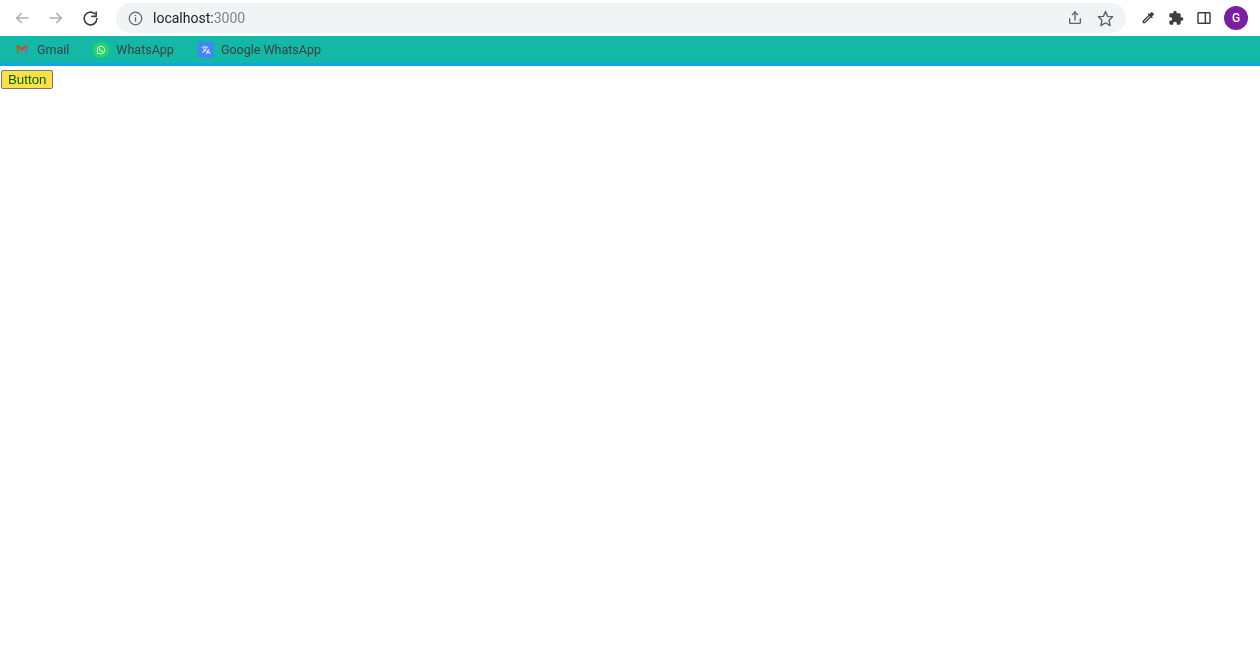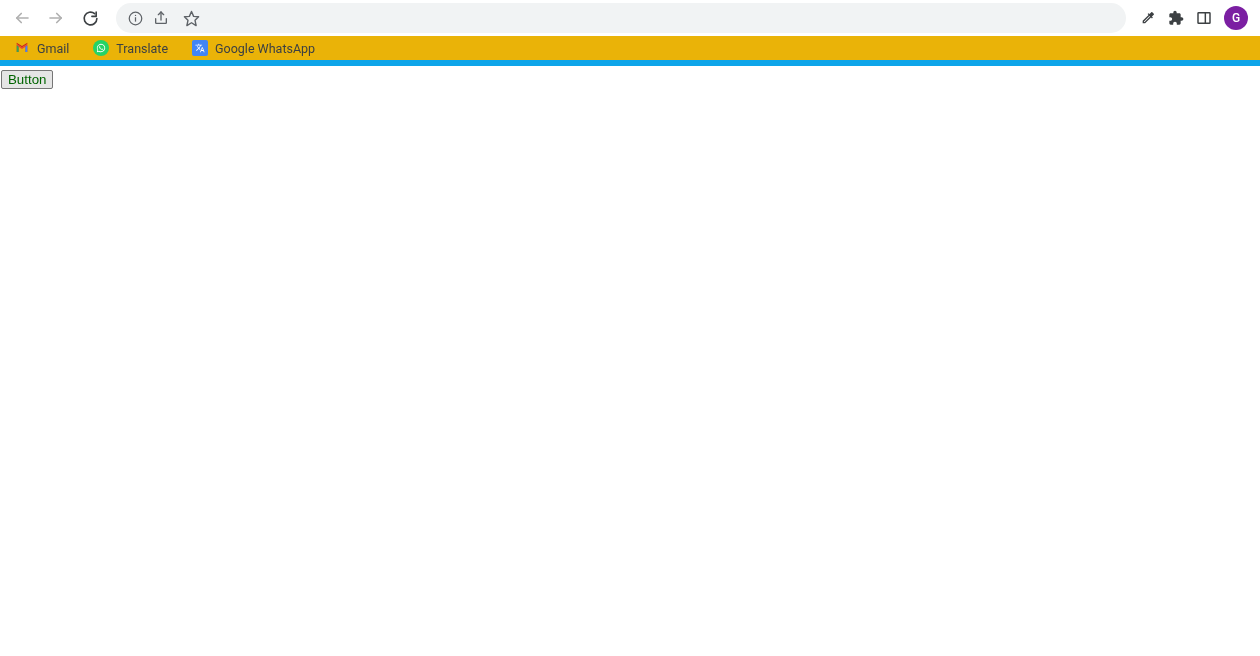--- a/index.html
+++ b/index.html
@@ -80,22 +80,22 @@
     justify-content: center;
     font-size: 12px;
     font-weight: 500;
   }
   .bookmarks-bar {
     display: flex;
     align-items: center;
     height: 30px;
     padding: 0 10px;
     gap: 16px;
-    border-bottom: 6px solid #0ea5e9;
-    background: #eab308;
+    border-bottom: 3px solid #0ea5e9;
+    background: #14b8a6;
   }
   .bookmark-item {
     display: flex;
     align-items: center;
     gap: 7px;
     font-size: 12.5px;
     color: #3c4043;
     cursor: pointer;
     padding: 3px 4px;
     border-radius: 4px;
@@ -119,21 +119,21 @@
     position:relative;display:flex;align-items:center;justify-content:center;
   }
   .page-content {
     padding: 2px 0 0 0;
     background:#ffffff;
   }
   .page-button {
     font-family: Arial, sans-serif;
     font-size: 13.3px;
     color: #006400;
-    background: #e5e5e5;
+    background: #fde047;
     border: 1px solid #767676;
     padding: 1px 6px;
     border-radius: 2px;
     cursor: pointer;
     margin-left: 1px;
     margin-top: 2px;
   }
   svg { display:block; }
 </style>
 </head>
@@ -159,20 +159,23 @@
       </svg>
   </div>
 
   <div class="omnibox">
     <span class="info-icon">
       <svg width="15" height="15" viewBox="0 0 24 24" fill="none" stroke="#5f6368" stroke-width="2">
           <circle cx="12" cy="12" r="10"></circle>
           <line x1="12" y1="10" x2="12" y2="17"></line>
           <circle cx="12" cy="7" r="1.1" fill="#5f6368" stroke="none"></circle>
         </svg>
+    </span>
+    <span class="url-text">
+      <span class="host">localhost:</span><span class="port">3000</span>
     </span>
     <div class="omnibox-actions">
       <span>
         <svg width="16" height="16" viewBox="0 0 24 24" fill="none" stroke="#5f6368" stroke-width="2" stroke-linecap="round" stroke-linejoin="round">
             <path d="M12 3v12"></path>
             <polyline points="8 7 12 3 16 7"></polyline>
             <path d="M20 13v6a1 1 0 0 1-1 1H5a1 1 0 0 1-1-1v-6"></path>
           </svg>
       </span>
       <span>
@@ -220,21 +223,21 @@
     <span>Gmail</span>
   </div>
   <div class="bookmark-item">
     <span class="bm-icon">
       <span class="whatsapp-icon">
           <svg width="10" height="10" viewBox="0 0 24 24" fill="#fff">
             <path d="M12 2a10 10 0 0 0-8.6 15L2 22l5.1-1.3A10 10 0 1 0 12 2zm0 18a8 8 0 0 1-4.1-1.1l-.3-.2-3 .8.8-2.9-.2-.3A8 8 0 1 1 12 20zm4.4-5.9c-.2-.1-1.4-.7-1.6-.8s-.4-.1-.5.1-.6.8-.7.9-.3.2-.5.1a6.5 6.5 0 0 1-3.2-2.8c-.2-.4.2-.4.7-1.3.1-.2 0-.3 0-.5s-.5-1.3-.7-1.7-.4-.4-.5-.4h-.5c-.2 0-.4.1-.6.3a2.6 2.6 0 0 0-.8 1.9 4.5 4.5 0 0 0 .9 2.4 10.3 10.3 0 0 0 4 3.5c1.5.6 2.1.7 2.8.6a2.4 2.4 0 0 0 1.6-1.1 2 2 0 0 0 .1-1.1c0-.2-.2-.2-.5-.3z"></path>
           </svg>
         </span>
     </span>
-    <span>Translate</span>
+    <span>WhatsApp</span>
   </div>
   <div class="bookmark-item">
     <span class="bm-icon">
       <span class="gtranslate-icon">
           <svg width="10" height="10" viewBox="0 0 24 24" fill="#fff">
             <path d="M12.87 15.07l-2.54-2.51.03-.03A17.5 17.5 0 0 0 14.07 6H17V4h-7V2H8v2H1v2h11.17C11.5 7.92 10.44 9.75 9 11.35 8.07 10.32 7.3 9.19 6.69 8h-2c.73 1.63 1.73 3.17 2.98 4.56l-5.09 5.02L4 19l5-5 3.11 3.11.76-2.04zM18.5 10h-2L12 22h2l1.12-3h4.75L21 22h2l-4.5-12zm-2.62 7l1.62-4.33L19.12 17h-3.24z"></path>
           </svg>
         </span>
     </span>
     <span>Google WhatsApp</span>

